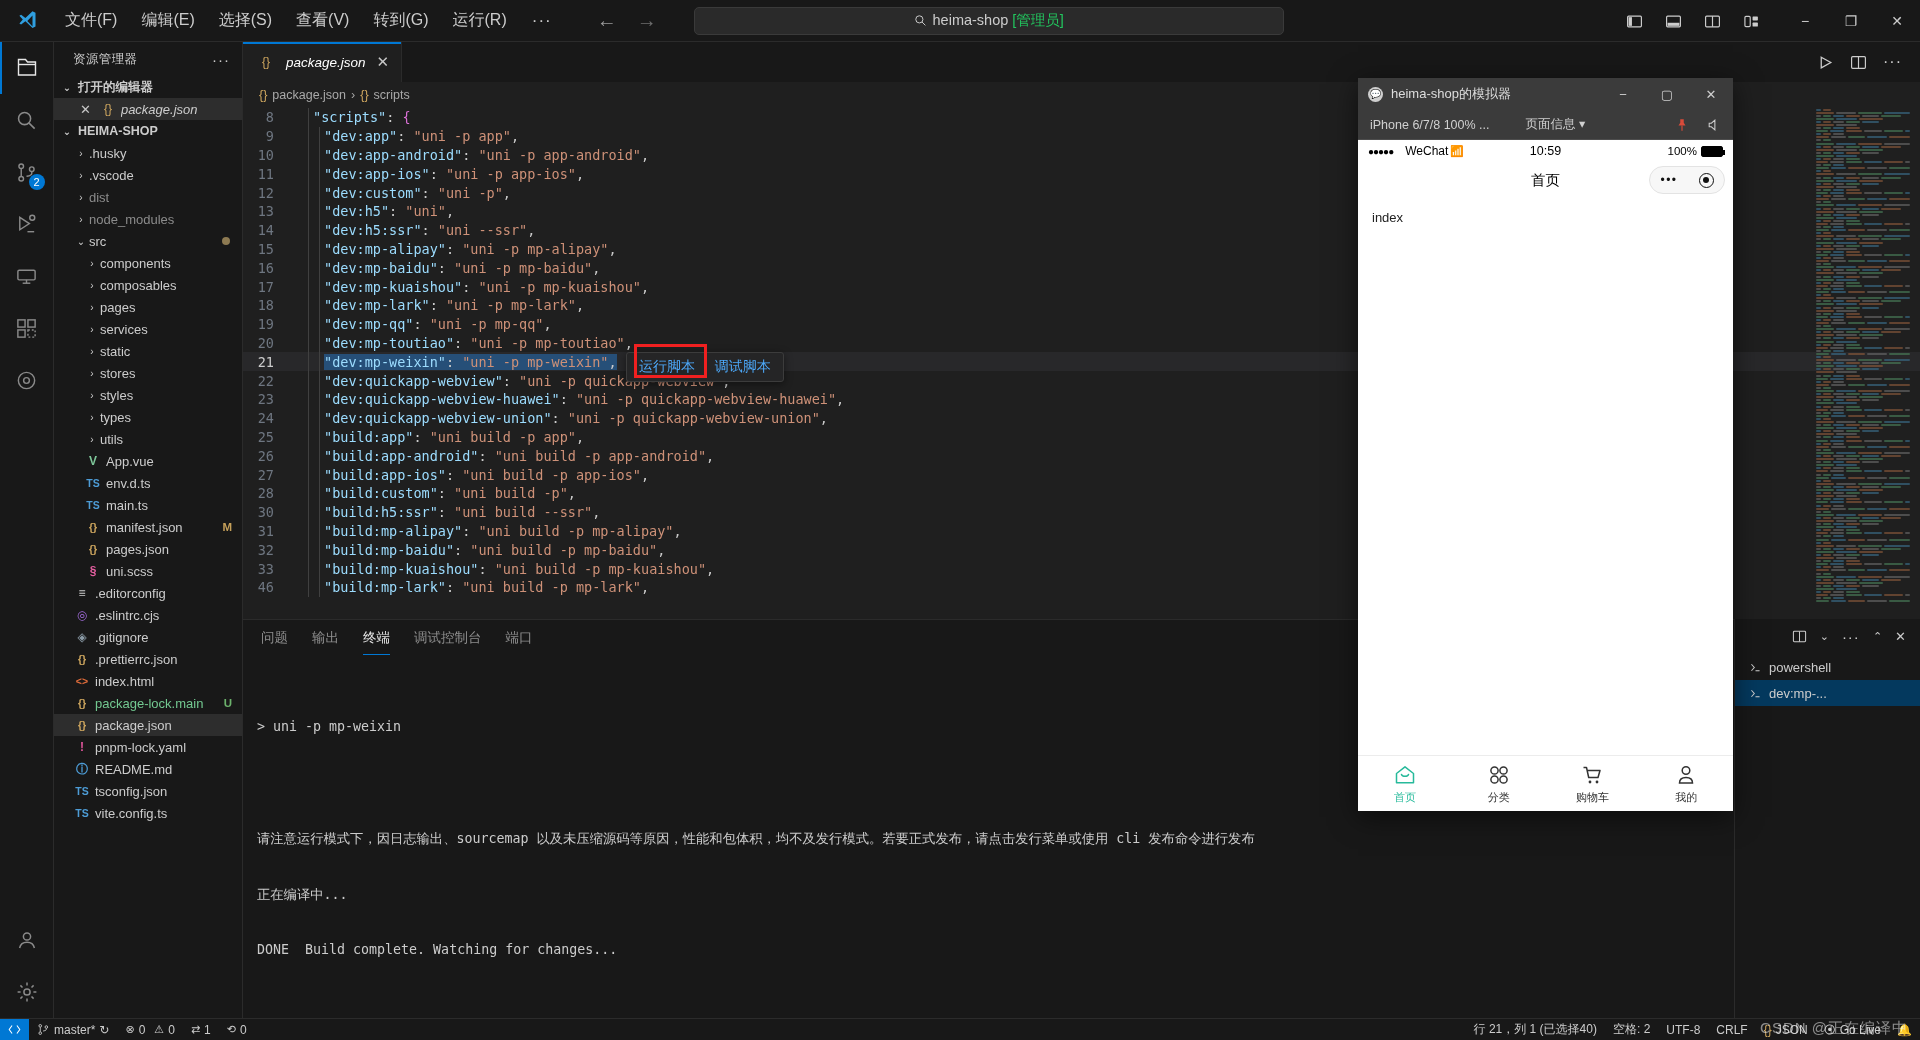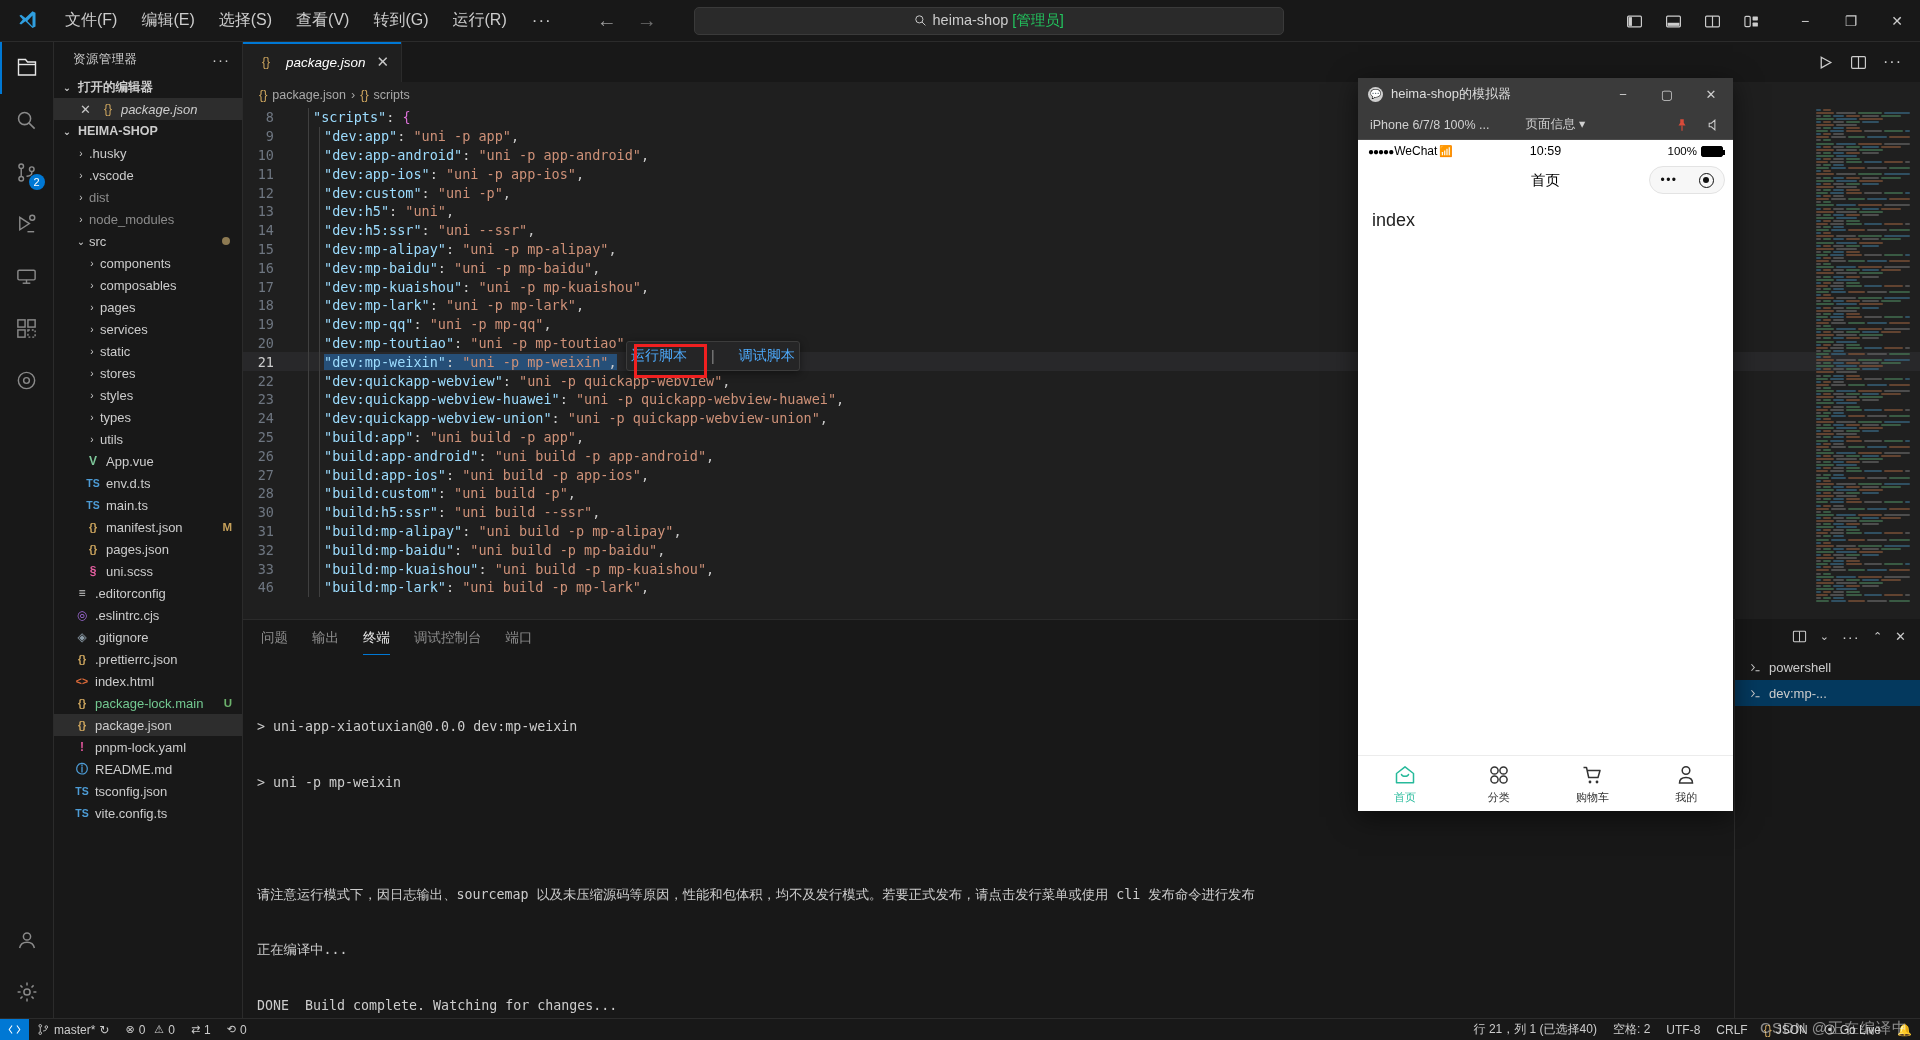--- a/index.html
+++ b/index.html
@@ -116,23 +116,23 @@
   .code-line.activeline { background: #28282a; }
   .code-line.selectedline .ln { color: #cccccc; }
   .sel-bg { background: #264f78; }
   .indentguide { display: inline-block; width: 0; border-left: 1px solid #404040; height: 18.8px; }
   .k { color: #9cdcfe; }
   .s { color: #ce9178; }
   .p { color: #cccccc; }
   .b { color: #da70d6; }
 
   .codelens-overlay {
-    position: absolute; left: 383px; top: 299px;
+    position: absolute; left: 383px; top: 310px;
     background: #252526; border: 1px solid #3c3c3c; border-radius: 3px;
-    padding: 5px 4px; display: flex; align-items: center; gap: 24px;
+    padding: 5px 12px; display: flex; align-items: center; gap: 8px;
     font-size: 14px; color: #4daafc; z-index: 30; box-shadow: 0 2px 8px rgba(0,0,0,.45);
   }
   .codelens-overlay .sep { color: #888; }
   .redbox {
     position: absolute; left: 391px; top: 302px; width: 73px; height: 34px;
     border: 3px solid #f02020; z-index: 31; pointer-events: none;
   }
 
   .minimap { position: absolute; right: 10px; top: 66px; width: 100px; height: 511px; opacity: .62; }
   .mm-line { height: 3.1px; display: flex; gap: 2px; padding-left: 6px; }
@@ -181,21 +181,21 @@
   .sim-nav { height: 36px; display: flex; align-items: center; justify-content: center; position: relative; }
   .sim-nav-title { font-size: 14.5px; color: #000; }
   .sim-capsule {
     position: absolute; right: 8px; width: 76px; height: 28px; border: .5px solid #e3e3e3;
     border-radius: 14px; display: flex; align-items: center; justify-content: space-around;
     background: #f7f7f7;
   }
   .cap-dots { letter-spacing: 1.5px; font-size: 12px; color: #111; }
   .cap-target { width: 15px; height: 15px; border: 1.4px solid #111; border-radius: 50%; display: flex; align-items: center; justify-content: center; }
   .cap-target i { width: 6px; height: 6px; border-radius: 50%; background: #111; display: block; }
-  .sim-body { padding: 12px 14px; font-size: 18px; color: #222; }
+  .sim-body { padding: 12px 14px; font-size: 13px; color: #222; }
   .sim-tabbar {
     position: absolute; bottom: 0; left: 0; right: 0; height: 56px; background: #fff;
     border-top: 1px solid #ececec; display: flex; align-items: center;
   }
   .sim-tab { flex: 1; display: flex; flex-direction: column; align-items: center; gap: 3px; }
   .sim-tab-label { font-size: 11px; color: #333; }
   .sim-tab.active .sim-tab-label { color: #27ba9b; }
 
   
   .statusbar {
@@ -1530,21 +1530,20 @@
 
     <div class="panel">
       <div class="panel-tabs">
         <div class="ptab">问题</div>
         <div class="ptab">输出</div>
         <div class="ptab active">终端</div>
         <div class="ptab">调试控制台</div>
         <div class="ptab">端口</div>
       </div>
       <div class="term-out">
-        <div class="tl">&gt; uni-app-xiaotuxian@0.0.0 dev:mp-weixin</div>
         <div class="tl">&gt; uni -p mp-weixin</div>
         <div class="tl">&nbsp;</div>
         <div class="tl" style="white-space:pre-wrap;">请注意运行模式下，因日志输出、sourcemap 以及未压缩源码等原因，性能和包体积，均不及发行模式。若要正式发布，请点击发行菜单或使用 cli 发布命令进行发布</div>
         <div class="tl">正在编译中...</div>
         <div class="tl">DONE  Build complete. Watching for changes...</div>
         
         
         
         
       </div>
@@ -1607,21 +1606,21 @@
         <span>
             <svg width="14" height="14" viewBox="0 0 16 16">
               <path d="M9 2.5 5 6H2.5v4H5l4 3.5z" fill="none" stroke="#cfcfcf" stroke-width="1.2"></path>
             </svg>
           </span>
       </div>
     </div>
     <div class="sim-screen">
       <div class="sim-status">
         <span class="sim-dots">●●●●●</span>
-        <span style="margin-left:1px;">WeChat</span>
+        <span style="margin-left:12px;">WeChat</span>
         <span style="margin-left:2px;font-size:11px;">📶</span>
         <span class="sim-time">10:59</span>
         <span class="sim-battery">
           <span>100%</span>
           <span class="bat">
               <i style="width:100%"></i>
             </span>
         </span>
       </div>
       <div class="sim-nav">

